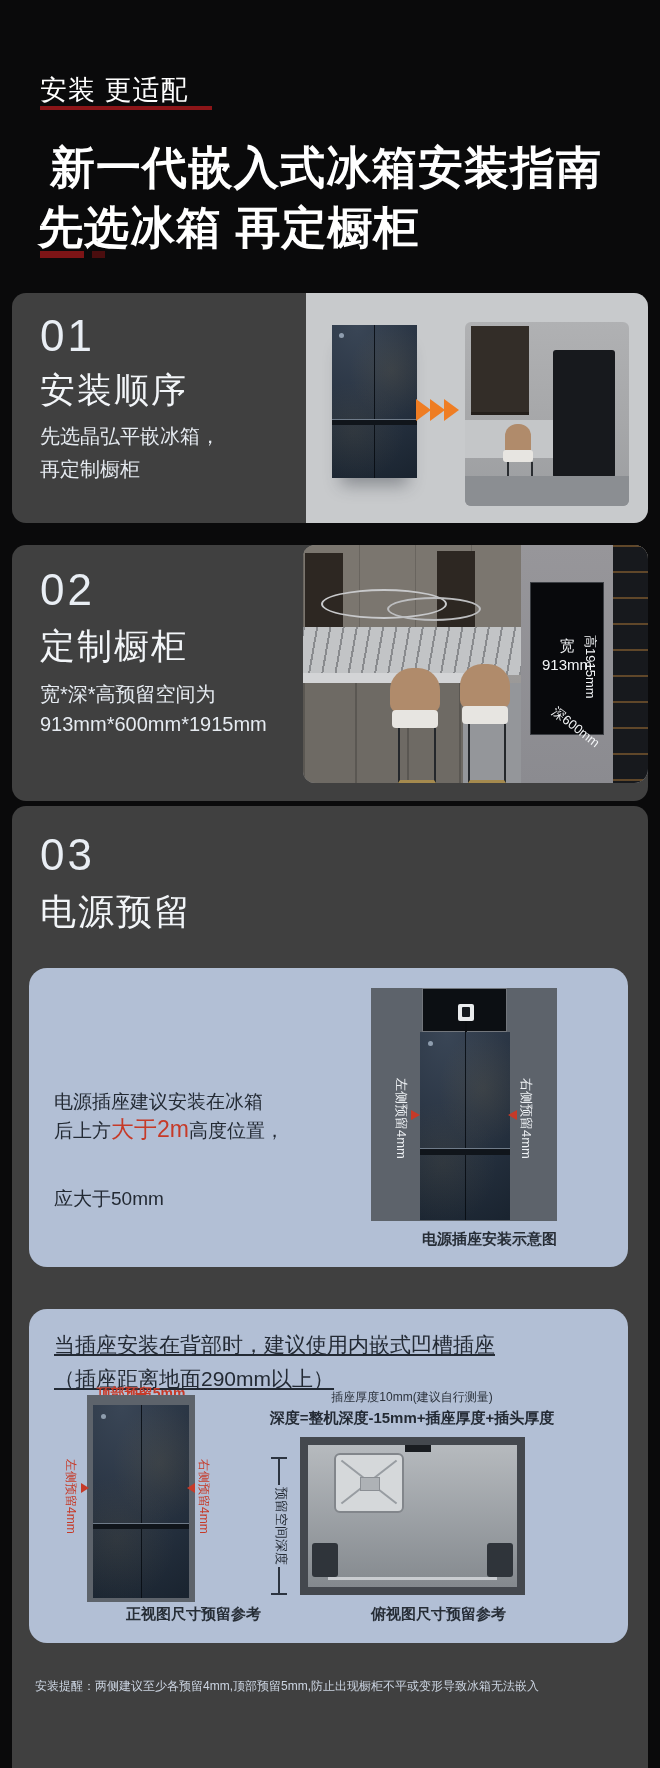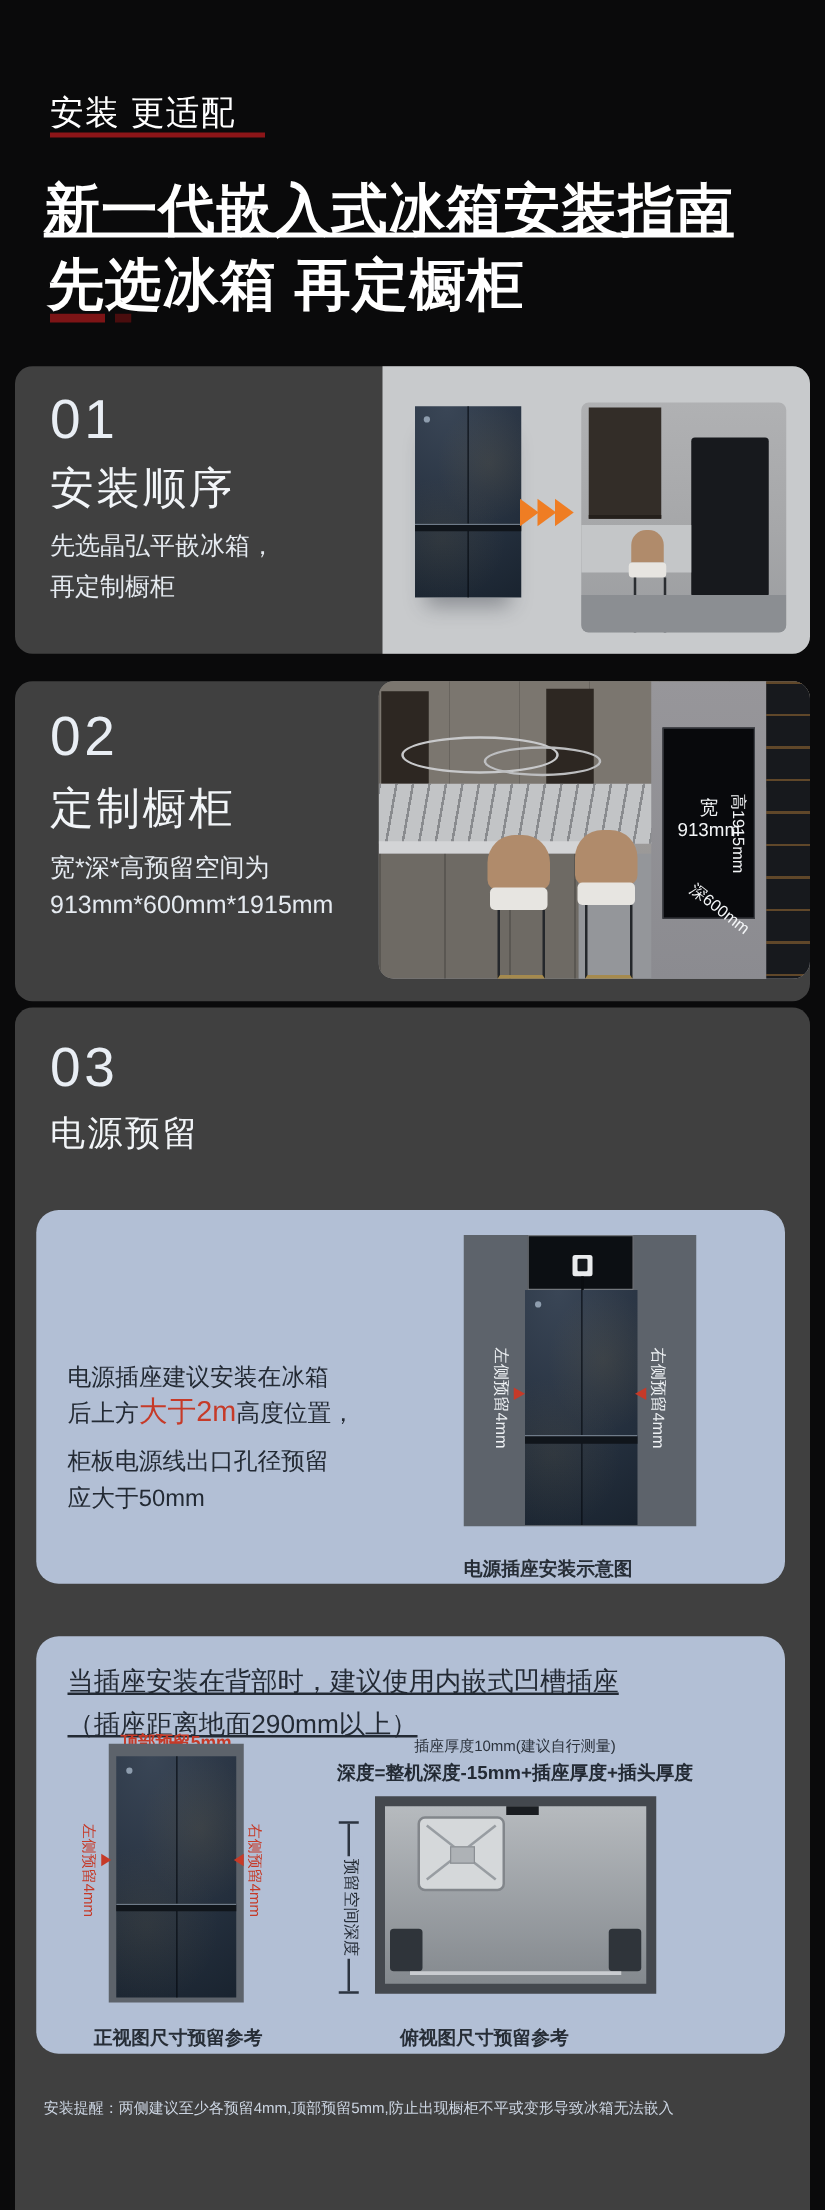--- a/index.html
+++ b/index.html
@@ -12,26 +12,26 @@
   .body{position:absolute;left:28px;color:#e6ebf1;font-size:20px;}
   .ftex{background:
     radial-gradient(90% 55% at 70% 30%, rgba(165,135,70,.12), transparent 55%),
     radial-gradient(110% 60% at 25% 70%, rgba(165,135,70,.09), transparent 55%),
     radial-gradient(150% 110% at 30% 0%, #3a4656 0%, #2b3645 45%, #232e3c 70%, #1a2430 100%);}
   .seamv{position:absolute;top:0;width:1px;height:100%;background:rgba(6,10,16,.85);}
   .handle{position:absolute;left:0;width:100%;background:#10151b;border-top:1px solid #6f7b89;}
   .logo{position:absolute;width:5px;height:5px;border-radius:50%;background:rgba(165,180,198,.8);}
   .rot90{position:absolute;transform:rotate(90deg);transform-origin:0 0;white-space:nowrap;}
   .tri{position:absolute;width:0;height:0;}
-  .cap{position:absolute;text-align:left;color:#262d36;font-size:15px;font-weight:bold;margin-top:16px;}
+  .cap{position:absolute;text-align:right;color:#262d36;font-size:15px;font-weight:bold;}
 
   
   #eyebrow{left:40px;top:72px;color:#fff;font-size:27px;font-weight:500;letter-spacing:1px;}
   #eyeline{left:40px;top:106px;width:172px;height:4px;background:#8c1518;}
-  #t1{left:35px;top:138px;color:#fff;font-size:45px;font-weight:bold;letter-spacing:1px;text-decoration:underline;}
+  #t1{left:50px;top:138px;color:#fff;font-size:45px;font-weight:bold;letter-spacing:1px;}
   #t2{left:38px;top:198px;color:#fff;font-size:45px;font-weight:bold;letter-spacing:1px;}
   #dash1{left:40px;top:251px;width:44px;height:7px;background:#7d1416;}
   #dash2{left:92px;top:251px;width:13px;height:7px;background:#4a0d0e;}
 
   
   #card1{top:293px;height:230px;}
   #c1num{top:18px;} #c1title{top:74px;} #c1l1{top:130px;} #c1l2{top:163px;}
   #img1{position:absolute;left:294px;top:0;width:342px;height:230px;background:#c8cacc;
         border-radius:0 14px 14px 0;overflow:hidden;}
   #fr1{position:absolute;left:26px;top:32px;width:85px;height:153px;
@@ -74,21 +74,21 @@
   #p2wall{left:218px;top:0;width:92px;height:238px;background:linear-gradient(180deg,#97969a,#8b8b90);}
   #p2alcove{left:227px;top:37px;width:72px;height:151px;background:#08090c;border:1px solid #3c3f44;}
   #p2rightcab{left:310px;top:0;width:35px;height:238px;background:#17191d;
     background-image:repeating-linear-gradient(180deg, rgba(205,140,60,.4) 0 2px, rgba(0,0,0,0) 2px 26px);}
   #lw2{left:232px;top:47px;width:64px;text-align:center;color:#f3f5f7;font-size:15px;margin-top:45px;}
   #lh2{left:296px;top:90px;color:#f3f5f7;font-size:13px;}
   #ld2{left:256px;top:158px;color:#f3f5f7;font-size:13px;transform:rotate(38deg);transform-origin:0 0;white-space:nowrap;}
 
   
   #card3{top:806px;height:1026px;}
-  #c3num{top:24px;} #c3title{top:82px;font-size:28px;}
+  #c3num{top:24px;} #c3title{top:82px;font-size:36px;}
   .panel{position:absolute;left:17px;width:599px;background:#b2bfd5;border-radius:18px;}
   #panelA{top:162px;height:299px;}
   .paline{position:absolute;left:25px;color:#232a34;font-size:19px;}
   #pal1{top:121px;} #pal2{top:146px;} #pal3{top:188px;} #pal4{top:218px;}
   #pared{color:#c63a28;font-size:23px;}
   #padiag{position:absolute;left:342px;top:20px;width:186px;height:233px;background:#5d636b;}
   #parecess{position:absolute;left:51px;top:0;width:85px;height:44px;background:#0c0f13;
             border:1px solid rgba(215,222,230,.5);box-sizing:border-box;}
   #pasocket{position:absolute;left:87px;top:16px;width:16px;height:17px;background:#e9ebed;border-radius:2px;}
   #pasocketpin{position:absolute;left:4px;top:3px;width:8px;height:10px;background:#14181d;border-radius:1px;}
@@ -202,21 +202,20 @@
     </div>
   </section>
 
   <section class="card" id="card3">
     <div class="num" id="c3num">03</div>
     <div class="stitle" id="c3title">电源预留</div>
 
     <div class="panel" id="panelA">
       <div class="paline" id="pal1">电源插座建议安装在冰箱</div>
       <div class="paline" id="pal2"><span>后上方</span><span id="pared">大于2m</span><span>高度位置，</span></div>
-      <div class="paline" id="pal3">柜板电源线出口孔径预留</div>
       <div class="paline" id="pal4">应大于50mm</div>
 
       <div id="padiag">
         <div id="parecess"></div>
         <div id="pasocket">
           <div id="pasocketpin"></div>
         </div>
         <div id="pacord"></div>
         <div id="pafr" class="ftex">
           <div class="seamv" style="left:45px;"></div>

